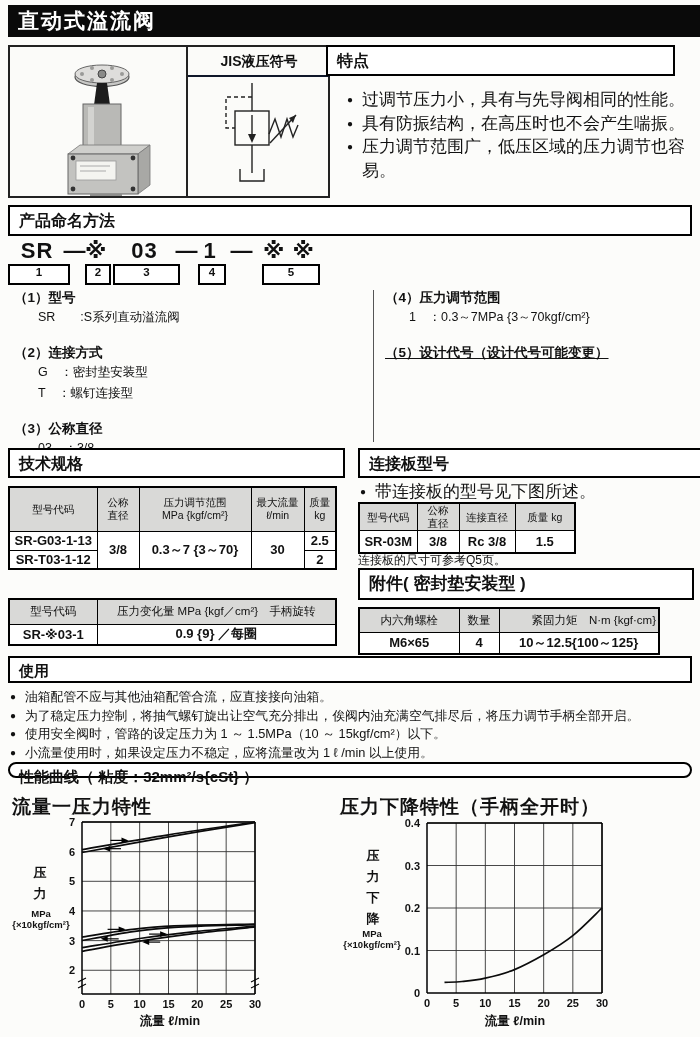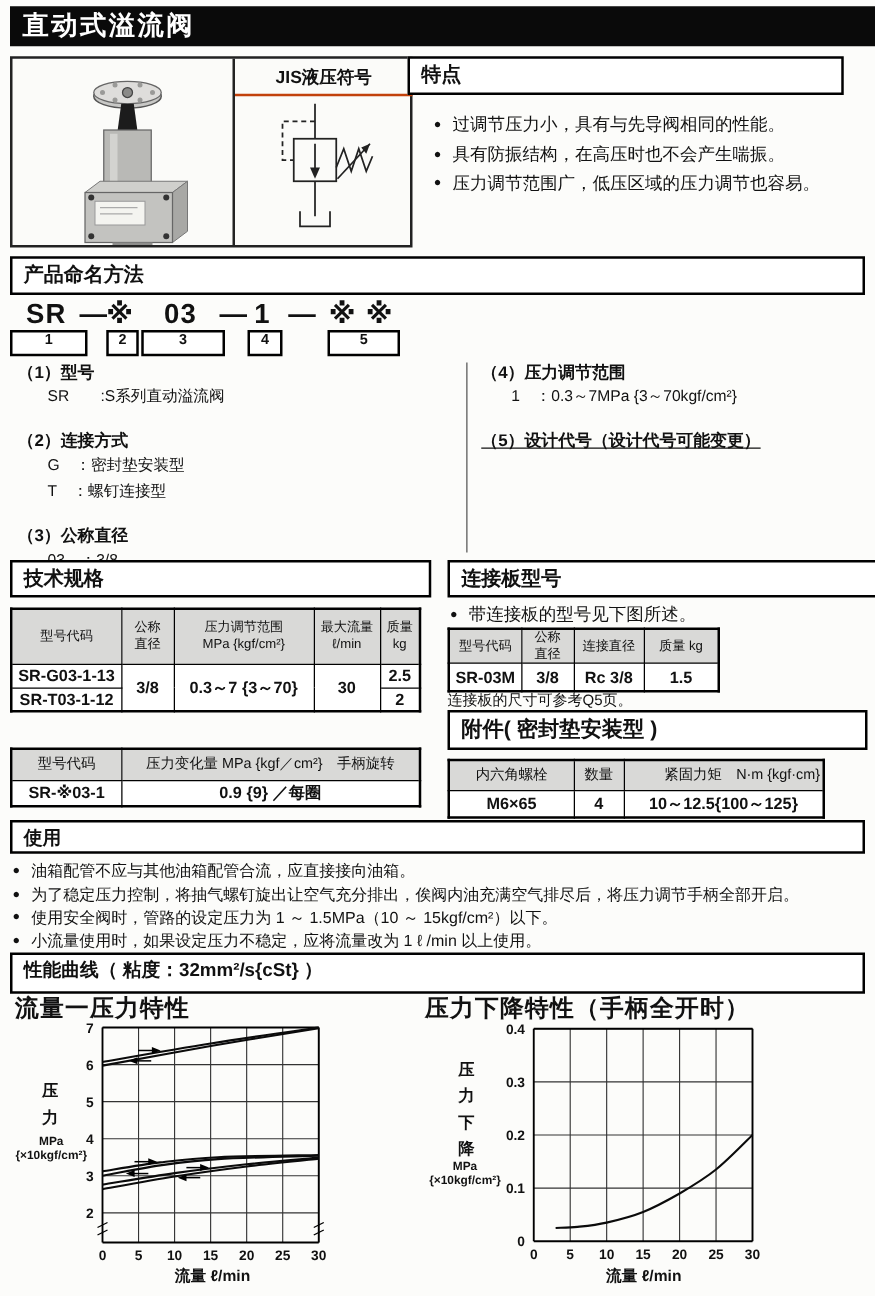--- a/index.html
+++ b/index.html
@@ -6,23 +6,23 @@
   .page{position:relative;width:700px;height:1037px;background:#fcfcfa;overflow:hidden;
         font-family:"Liberation Sans","DejaVu Sans",sans-serif;color:#111;}
   .abs{position:absolute;box-sizing:border-box;}
   .titlebar{left:8px;top:5px;width:692px;height:32px;background:#0a0a0a;color:#fff;
             font-size:21px;font-weight:bold;line-height:32px;padding-left:10px;letter-spacing:2px;}
   .hbox{border:2px solid #000;background:#fff;font-weight:bold;font-size:16px;
         padding:3px 9px;line-height:22px;white-space:nowrap;}
   .figure-box{left:8px;top:45px;width:322px;height:153px;border:2px solid #222;background:#fbfbf9;}
   .photo-area{position:absolute;left:0;top:0;width:176px;height:149px;}
   .jis-col{position:absolute;left:176px;top:0;width:142px;height:149px;border-left:2px solid #222;}
-  .jis-header{height:28px;border-bottom:2px solid #c2410c;text-align:center;font-weight:bold;
+  .jis-header{height:28px;border-bottom:2px solid #0f172a;text-align:center;font-weight:bold;
               font-size:14px;line-height:28px;}
-  .bullets{font-size:14px;line-height:23.5px;}
+  .bullets{font-size:17px;line-height:23.5px;}
   .bullets div{position:relative;padding-left:15px;}
   .bullets div::before{content:"●";position:absolute;left:0;top:0;font-size:10px;}
   .code-part{position:absolute;top:238px;height:26px;font-size:22px;font-weight:bold;
              text-align:center;line-height:26px;letter-spacing:1px;}
   .code-box{position:absolute;top:264px;height:17px;border:2px solid #000;background:#fff;
             font-size:11.5px;font-weight:bold;text-align:center;line-height:13px;}
   .nitem{margin-bottom:15px;}
   .nitem .nh{font-size:13.5px;font-weight:bold;line-height:19px;}
   .nitem .nl{font-size:12.5px;line-height:21px;padding-left:24px;white-space:pre-line;}
   table{position:absolute;border-collapse:collapse;table-layout:fixed;background:#fff;
@@ -251,21 +251,21 @@
     </table>
 
   <div class="abs hbox" style="left:8px;top:656px;width:684px;height:27px;font-size:15px;line-height:19px;">使用</div>
   <div class="abs bullets" style="left:10px;top:688px;width:688px;line-height:18.5px;font-size:12.8px;">
     <div>油箱配管不应与其他油箱配管合流，应直接接向油箱。</div>
     <div>为了稳定压力控制，将抽气螺钉旋出让空气充分排出，俟阀内油充满空气排尽后，将压力调节手柄全部开启。</div>
     <div>使用安全阀时，管路的设定压力为 1 ～ 1.5MPa（10 ～ 15kgf/cm²）以下。</div>
     <div>小流量使用时，如果设定压力不稳定，应将流量改为 1 ℓ /min 以上使用。</div>
   </div>
 
-  <div class="abs hbox" style="left:8px;top:762px;width:684px;height:33px;font-size:15px;line-height:20px;">性能曲线（ 粘度：32mm²/s{cSt} ）</div>
+  <div class="abs hbox" style="left:8px;top:762px;width:684px;height:16px;font-size:15px;line-height:20px;border-radius:10px;">性能曲线（ 粘度：32mm²/s{cSt} ）</div>
 
   <div class="abs chart-title" style="left:12px;top:794px;">流量一压力特性</div>
   <div class="abs chart-title" style="left:340px;top:794px;">压力下降特性（手柄全开时）</div>
 
   <svg id="chart1" class="abs" style="left:8px;top:810px;" width="272" height="202">
       <line x1="74" y1="160.27586206896552" x2="247" y2="160.27586206896552" stroke="#333" stroke-width="0.9"></line>
       <line x1="74" y1="130.6206896551724" x2="247" y2="130.6206896551724" stroke="#333" stroke-width="0.9"></line>
       <line x1="74" y1="100.96551724137932" x2="247" y2="100.96551724137932" stroke="#333" stroke-width="0.9"></line>
       <line x1="74" y1="71.3103448275862" x2="247" y2="71.3103448275862" stroke="#333" stroke-width="0.9"></line>
       <line x1="74" y1="41.65517241379311" x2="247" y2="41.65517241379311" stroke="#333" stroke-width="0.9"></line>

